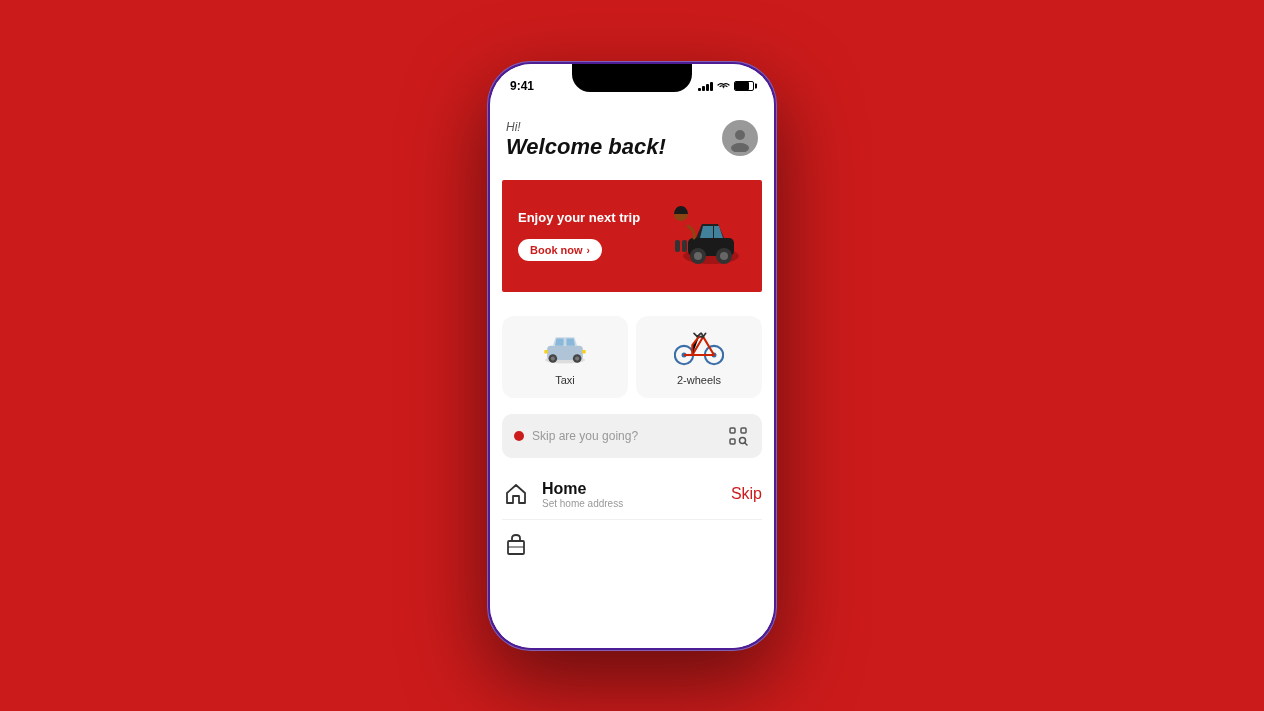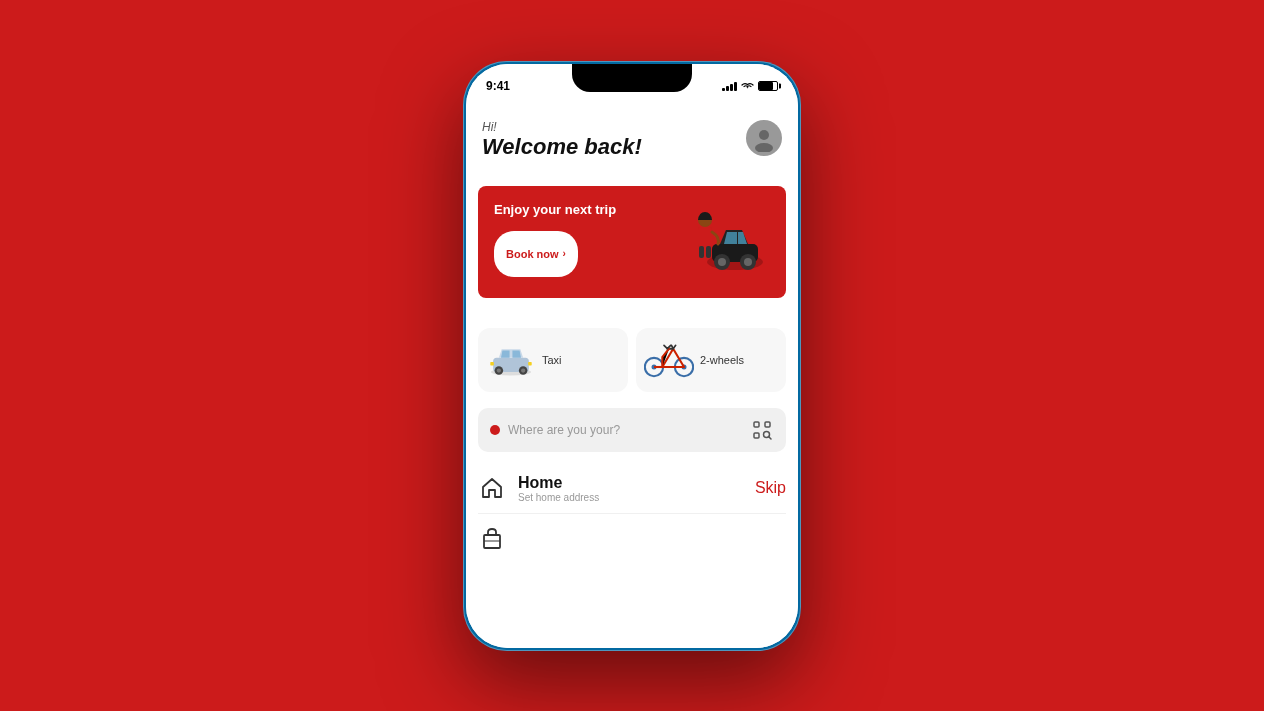--- a/index.html
+++ b/index.html
@@ -9,23 +9,23 @@
       height: 711px;
       background-color: #CC1B1B;
       display: flex;
       align-items: center;
       justify-content: center;
       font-family: -apple-system, BlinkMacSystemFont, 'Helvetica Neue', Arial, sans-serif;
       overflow: hidden;
     }
 
     .phone-frame {
-      width: 338px;
+      width: 290px;
       height: 590px;
-      background: #0369a1;
+      background: #4c1d95;
       border-radius: 44px;
       padding: 3px;
       box-shadow: 0 30px 80px rgba(0,0,0,0.5), inset 0 0 0 1px rgba(255,255,255,0.3);
       position: relative;
     }
 
     .phone-inner {
       width: 100%;
       height: 100%;
       background: #f5f5f5;
@@ -167,26 +167,26 @@
       overflow: hidden;
     }
 
     .avatar svg {
       width: 28px;
       height: 28px;
     }
 
     
     .promo-banner {
-      margin: 18px 12px;
+      margin: 12px 12px;
       background: #CC1B1B;
-      border-radius: 8px;
+      border-radius: 2px;
       padding: 16px;
       display: flex;
-      align-items: flex-start;
+      align-items: center;
       justify-content: space-between;
       overflow: hidden;
       position: relative;
       min-height: 90px;
     }
 
     .promo-text-section {
       flex: 1;
       z-index: 2;
     }
@@ -197,21 +197,21 @@
       font-weight: 600;
       margin-bottom: 12px;
       line-height: 1.3;
     }
 
     .book-now-btn {
       background: white;
       color: #CC1B1B;
       border: none;
       border-radius: 20px;
-      padding: 17px 12px;
+      padding: 5px 12px;
       font-size: 11px;
       font-weight: 600;
       cursor: pointer;
       display: inline-flex;
       align-items: center;
       gap: 4px;
     }
 
     .book-now-btn .arrow {
       font-size: 10px;
@@ -230,21 +230,21 @@
       gap: 8px;
       padding: 12px 12px 8px;
     }
 
     .service-card {
       flex: 1;
       background: #f7f7f7;
       border-radius: 12px;
       padding: 12px 8px;
       display: flex;
-      flex-direction: row;
+      flex-direction: column;
       align-items: center;
       gap: 6px;
       cursor: pointer;
     }
 
     .service-icon {
       width: 50px;
       height: 40px;
       display: flex;
       align-items: center;
@@ -484,21 +484,21 @@
               <path d="M35 12 L33 8 M35 12 L38 8" stroke="#333" stroke-width="2" stroke-linecap="round"></path>
             </svg>
           </div>
           <span class="service-label">2-wheels</span>
         </div>
       </div>
 
       <div class="search-section">
         <div class="search-bar">
           <div class="search-dot"></div>
-          <span class="search-placeholder">Where are you your?</span>
+          <span class="search-placeholder">Skip are you going?</span>
           <div class="scan-icon">
             <svg width="20" height="20" viewBox="0 0 20 20" fill="none" xmlns="http://www.w3.org/2000/svg">
               <rect x="2" y="2" width="5" height="5" rx="1" fill="none" stroke="#555" stroke-width="1.5"></rect>
               <rect x="13" y="2" width="5" height="5" rx="1" fill="none" stroke="#555" stroke-width="1.5"></rect>
               <rect x="2" y="13" width="5" height="5" rx="1" fill="none" stroke="#555" stroke-width="1.5"></rect>
               <circle cx="14.5" cy="14.5" r="3" fill="none" stroke="#555" stroke-width="1.5"></circle>
               <line x1="16.5" y1="16.5" x2="19" y2="19" stroke="#555" stroke-width="1.5" stroke-linecap="round"></line>
             </svg>
           </div>
         </div>

